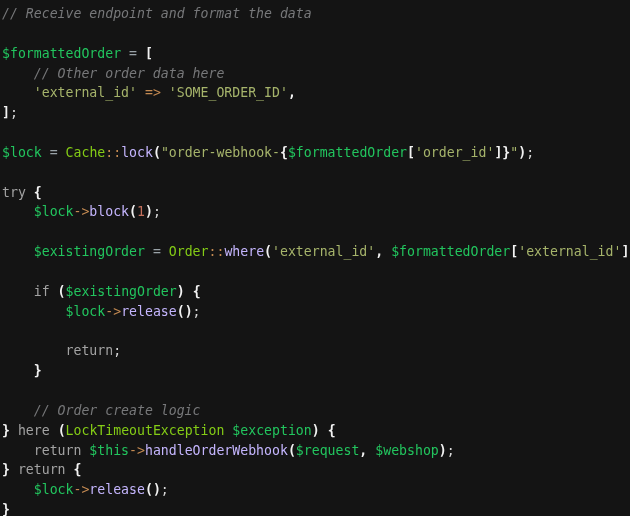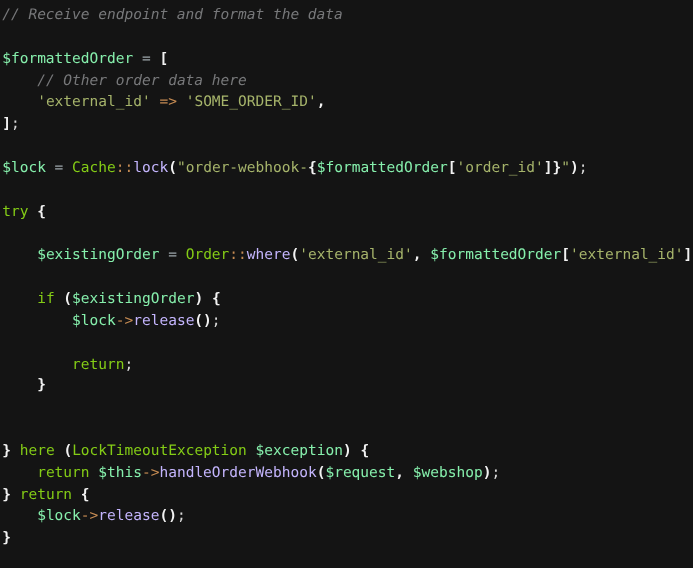--- a/index.html
+++ b/index.html
@@ -28,23 +28,23 @@
     font-size: 13.2px;
     letter-spacing: 0px;
     padding-left: 2px;
     color: #e8e8e8;
   }
   .code-line.blank {
     height: 19.85px;
   }
   
   .t-comment  { color: #77787a; font-style: italic; }
-  .t-var      { color: #86efac; }
+  .t-var      { color: #22c55e; }
   .t-string   { color: #a6b46b; }
-  .t-keyword  { color: #84cc16; }
+  .t-keyword  { color: #a3a3a3; }
   .t-func     { color: #c4b5fd; }
   .t-class    { color: #84cc16; }
   .t-op       { color: #c48a52; }
   .t-punct    { color: #f2f2f2; font-weight: bold; }
   .t-plain    { color: #d9d9d9; }
   .t-num      { color: #c4705c; }
   .t-eq       { color: #9aa3a8; }
 </style>
 </head>
 <body>
@@ -53,28 +53,29 @@
     <div class="code-line"><span class="t-comment">// Receive endpoint and format the data</span></div>
     <div class="code-line blank">&nbsp;</div>
     <div class="code-line"><span class="t-var">$formattedOrder</span><span class="t-plain"> </span><span class="t-eq">=</span><span class="t-plain"> </span><span class="t-punct">[</span></div>
     <div class="code-line"><span class="t-plain">    </span><span class="t-comment">// Other order data here</span></div>
     <div class="code-line"><span class="t-plain">    </span><span class="t-string">'external_id'</span><span class="t-plain"> </span><span class="t-op">=&gt;</span><span class="t-plain"> </span><span class="t-string">'SOME_ORDER_ID'</span><span class="t-punct">,</span></div>
     <div class="code-line"><span class="t-punct">]</span><span class="t-plain">;</span></div>
     <div class="code-line blank">&nbsp;</div>
     <div class="code-line"><span class="t-var">$lock</span><span class="t-plain"> </span><span class="t-eq">=</span><span class="t-plain"> </span><span class="t-class">Cache</span><span class="t-op">::</span><span class="t-func">lock</span><span class="t-punct">(</span><span class="t-string">"order-webhook-</span><span class="t-punct">{</span><span class="t-var">$formattedOrder</span><span class="t-punct">[</span><span class="t-string">'order_id'</span><span class="t-punct">]</span><span class="t-punct">}</span><span class="t-string">"</span><span class="t-punct">)</span><span class="t-plain">;</span></div>
     <div class="code-line blank">&nbsp;</div>
     <div class="code-line"><span class="t-keyword">try</span><span class="t-plain"> </span><span class="t-punct">{</span></div>
+    <div class="code-line"><span class="t-plain">    </span><span class="t-var">$lock</span><span class="t-op">-&gt;</span><span class="t-func">block</span><span class="t-punct">(</span><span class="t-num">1</span><span class="t-punct">)</span><span class="t-plain">;</span></div>
     <div class="code-line blank">&nbsp;</div>
     <div class="code-line"><span class="t-plain">    </span><span class="t-var">$existingOrder</span><span class="t-plain"> </span><span class="t-eq">=</span><span class="t-plain"> </span><span class="t-class">Order</span><span class="t-op">::</span><span class="t-func">where</span><span class="t-punct">(</span><span class="t-string">'external_id'</span><span class="t-punct">,</span><span class="t-plain"> </span><span class="t-var">$formattedOrder</span><span class="t-punct">[</span><span class="t-string">'external_id'</span><span class="t-punct">]</span><span class="t-punct">)</span></div>
     <div class="code-line blank">&nbsp;</div>
     <div class="code-line"><span class="t-plain">    </span><span class="t-keyword">if</span><span class="t-plain"> </span><span class="t-punct">(</span><span class="t-var">$existingOrder</span><span class="t-punct">)</span><span class="t-plain"> </span><span class="t-punct">{</span></div>
     <div class="code-line"><span class="t-plain">        </span><span class="t-var">$lock</span><span class="t-op">-&gt;</span><span class="t-func">release</span><span class="t-punct">(</span><span class="t-punct">)</span><span class="t-plain">;</span></div>
     <div class="code-line blank">&nbsp;</div>
     <div class="code-line"><span class="t-plain">        </span><span class="t-keyword">return</span><span class="t-plain">;</span></div>
     <div class="code-line"><span class="t-plain">    </span><span class="t-punct">}</span></div>
     <div class="code-line blank">&nbsp;</div>
-    <div class="code-line"><span class="t-plain">    </span></div>
+    <div class="code-line"><span class="t-plain">    </span><span class="t-comment">// Order create logic</span></div>
     <div class="code-line"><span class="t-punct">}</span><span class="t-plain"> </span><span class="t-keyword">here</span><span class="t-plain"> </span><span class="t-punct">(</span><span class="t-class">LockTimeoutException</span><span class="t-plain"> </span><span class="t-var">$exception</span><span class="t-punct">)</span><span class="t-plain"> </span><span class="t-punct">{</span></div>
     <div class="code-line"><span class="t-plain">    </span><span class="t-keyword">return</span><span class="t-plain"> </span><span class="t-var">$this</span><span class="t-op">-&gt;</span><span class="t-func">handleOrderWebhook</span><span class="t-punct">(</span><span class="t-var">$request</span><span class="t-punct">,</span><span class="t-plain"> </span><span class="t-var">$webshop</span><span class="t-punct">)</span><span class="t-plain">;</span></div>
     <div class="code-line"><span class="t-punct">}</span><span class="t-plain"> </span><span class="t-keyword">return</span><span class="t-plain"> </span><span class="t-punct">{</span></div>
     <div class="code-line"><span class="t-plain">    </span><span class="t-var">$lock</span><span class="t-op">-&gt;</span><span class="t-func">release</span><span class="t-punct">(</span><span class="t-punct">)</span><span class="t-plain">;</span></div>
     <div class="code-line"><span class="t-punct">}</span></div>
   </div>
 
 </body></html>

